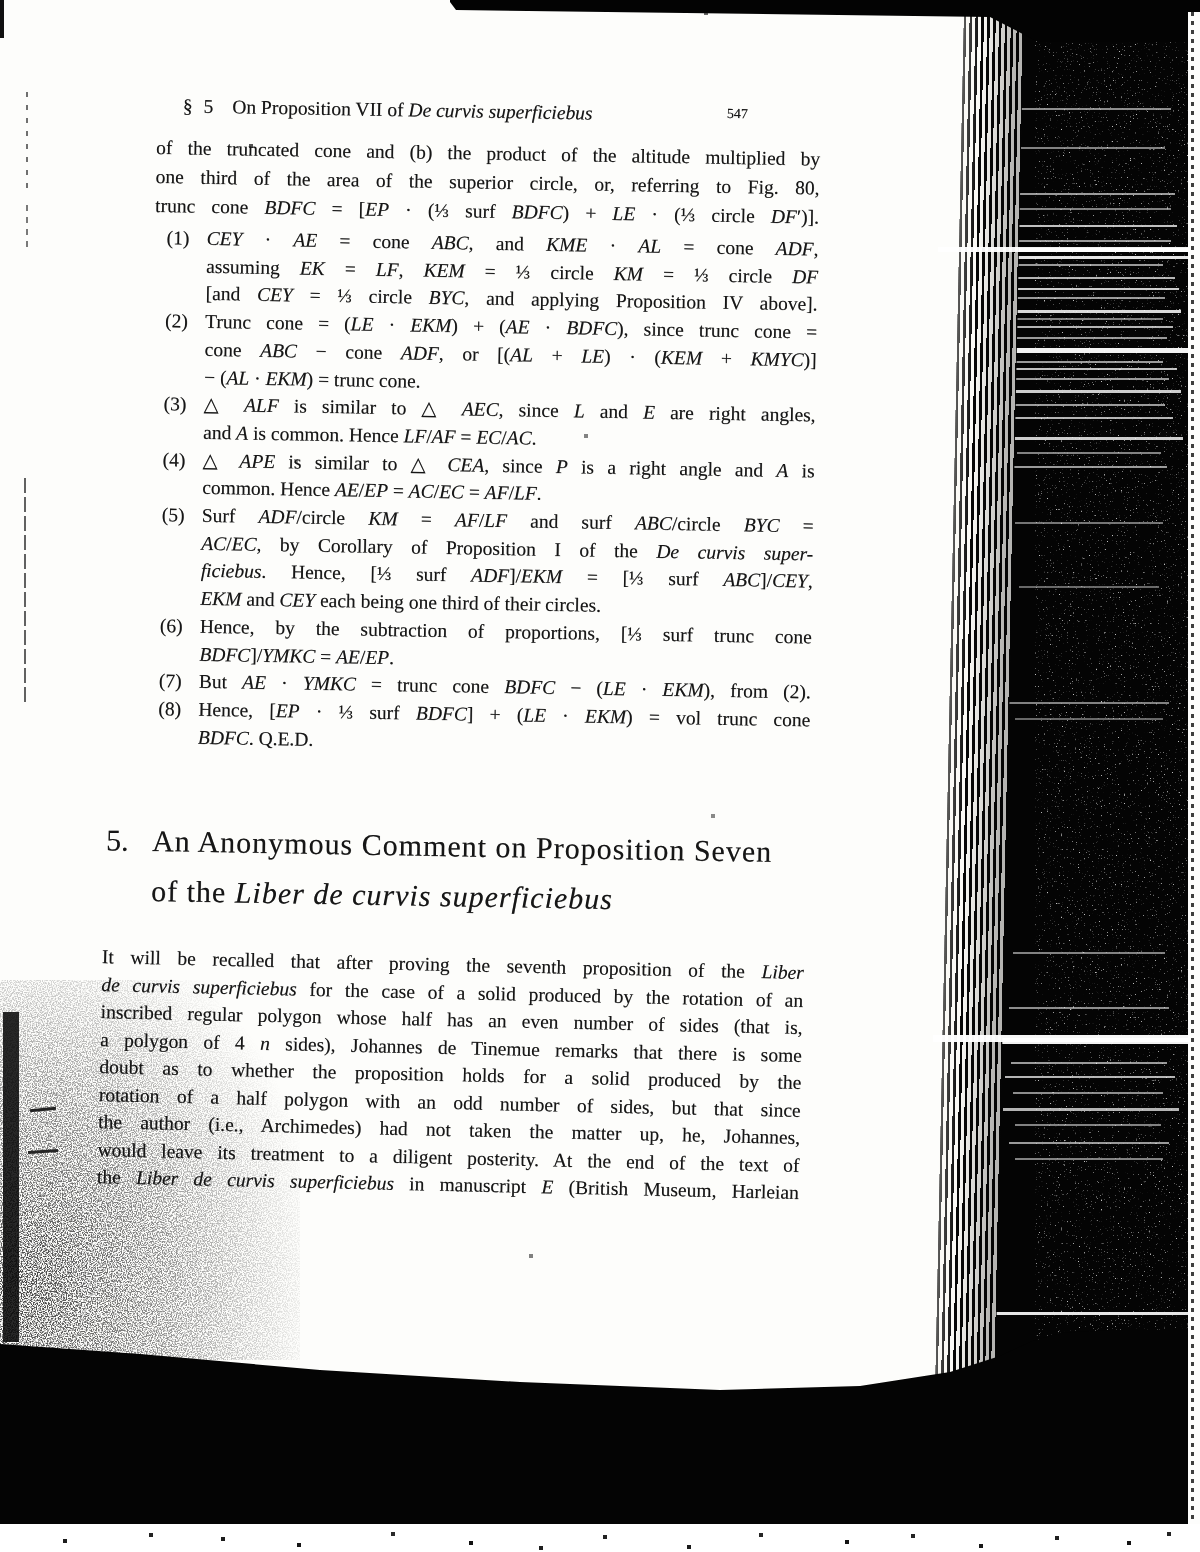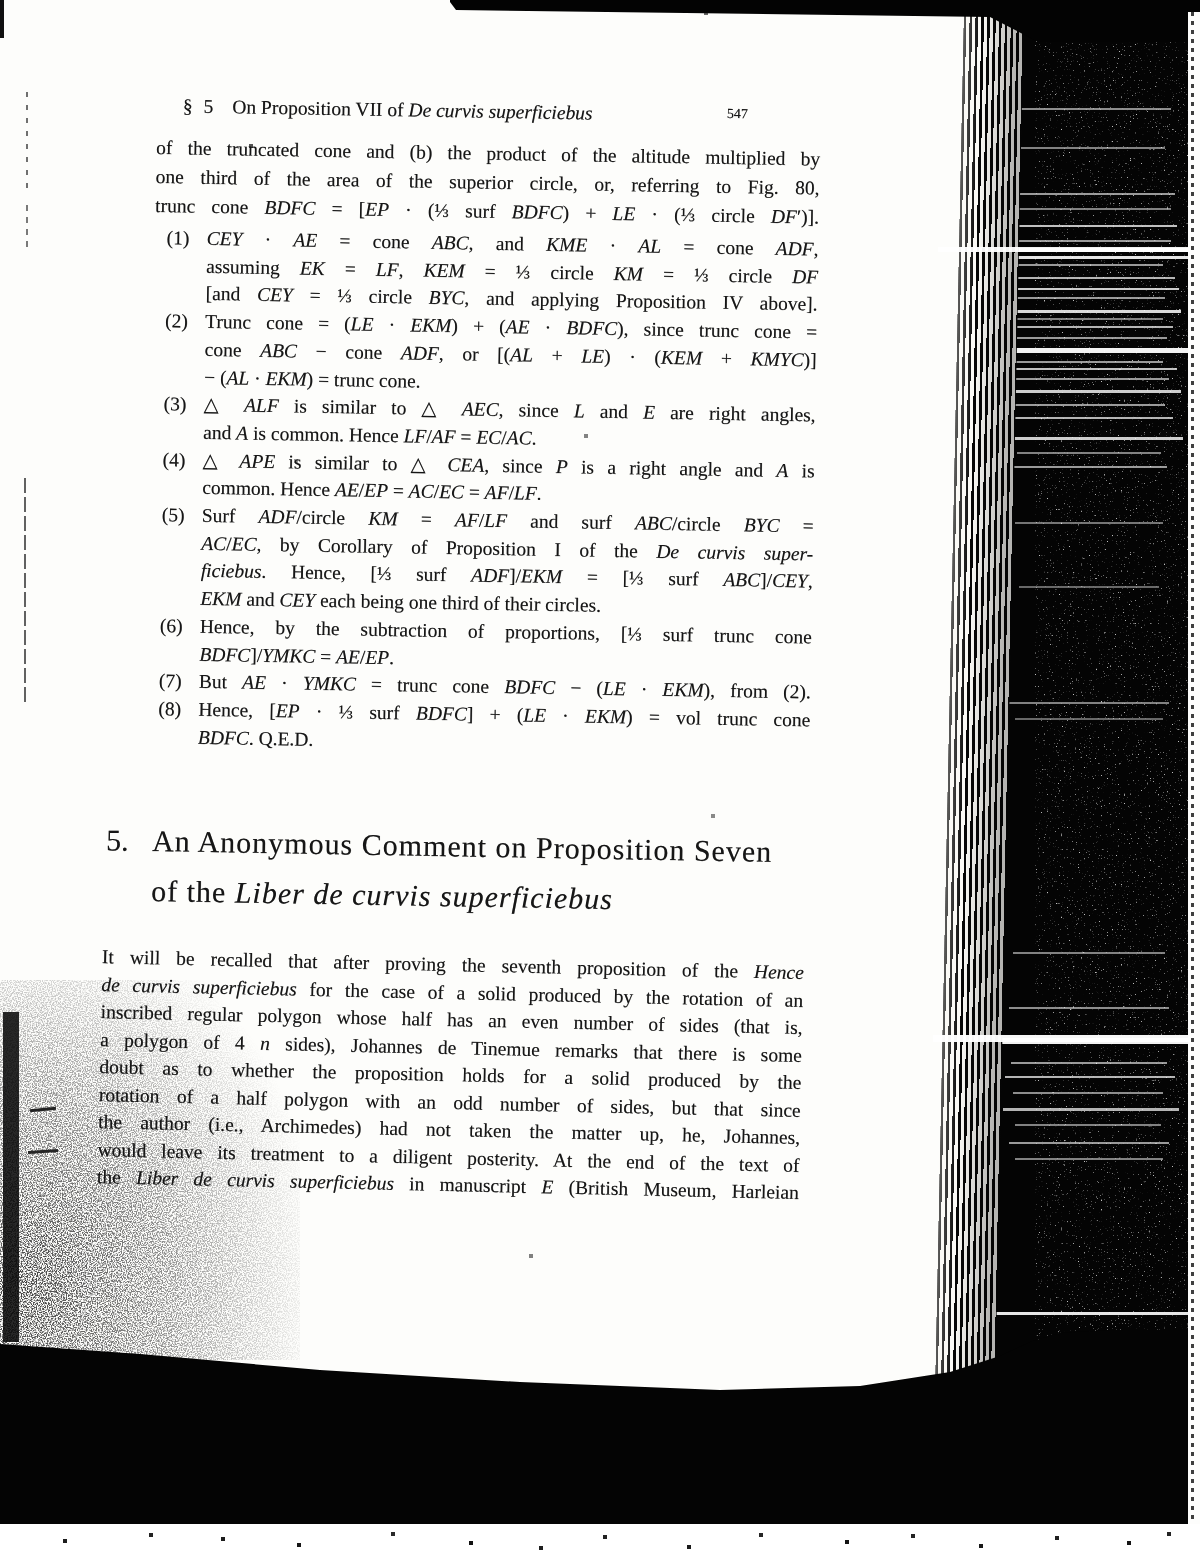--- a/index.html
+++ b/index.html
@@ -249,21 +249,21 @@
 
     <div class="heading">
       <span class="hnum">5.</span>
       <div class="htext">
         <div class="ln">An Anonymous Comment on Proposition Seven</div>
         <div class="ln">of the <i>Liber de curvis superficiebus</i></div>
       </div>
     </div>
 
     <div class="para2">
-      <div class="ln j">It will be recalled that after proving the seventh proposition of the <i>Hence</i></div>
+      <div class="ln j">It will be recalled that after proving the seventh proposition of the <i>Liber</i></div>
       <div class="ln j"><i>de curvis superficiebus</i> for the case of a solid produced by the rotation of an</div>
       <div class="ln j">inscribed regular polygon whose half has an even number of sides (that is,</div>
       <div class="ln j">a polygon of 4 <i>n</i> sides), Johannes de Tinemue remarks that there is some</div>
       <div class="ln j">doubt as to whether the proposition holds for a solid produced by the</div>
       <div class="ln j">rotation of a half polygon with an odd number of sides, but that since</div>
       <div class="ln j">the author (i.e., Archimedes) had not taken the matter up, he, Johannes,</div>
       <div class="ln j">would leave its treatment to a diligent posterity. At the end of the text of</div>
       <div class="ln j">the <i>Liber de curvis superficiebus</i> in manuscript <i>E</i> (British Museum, Harleian</div>
     </div>
 

